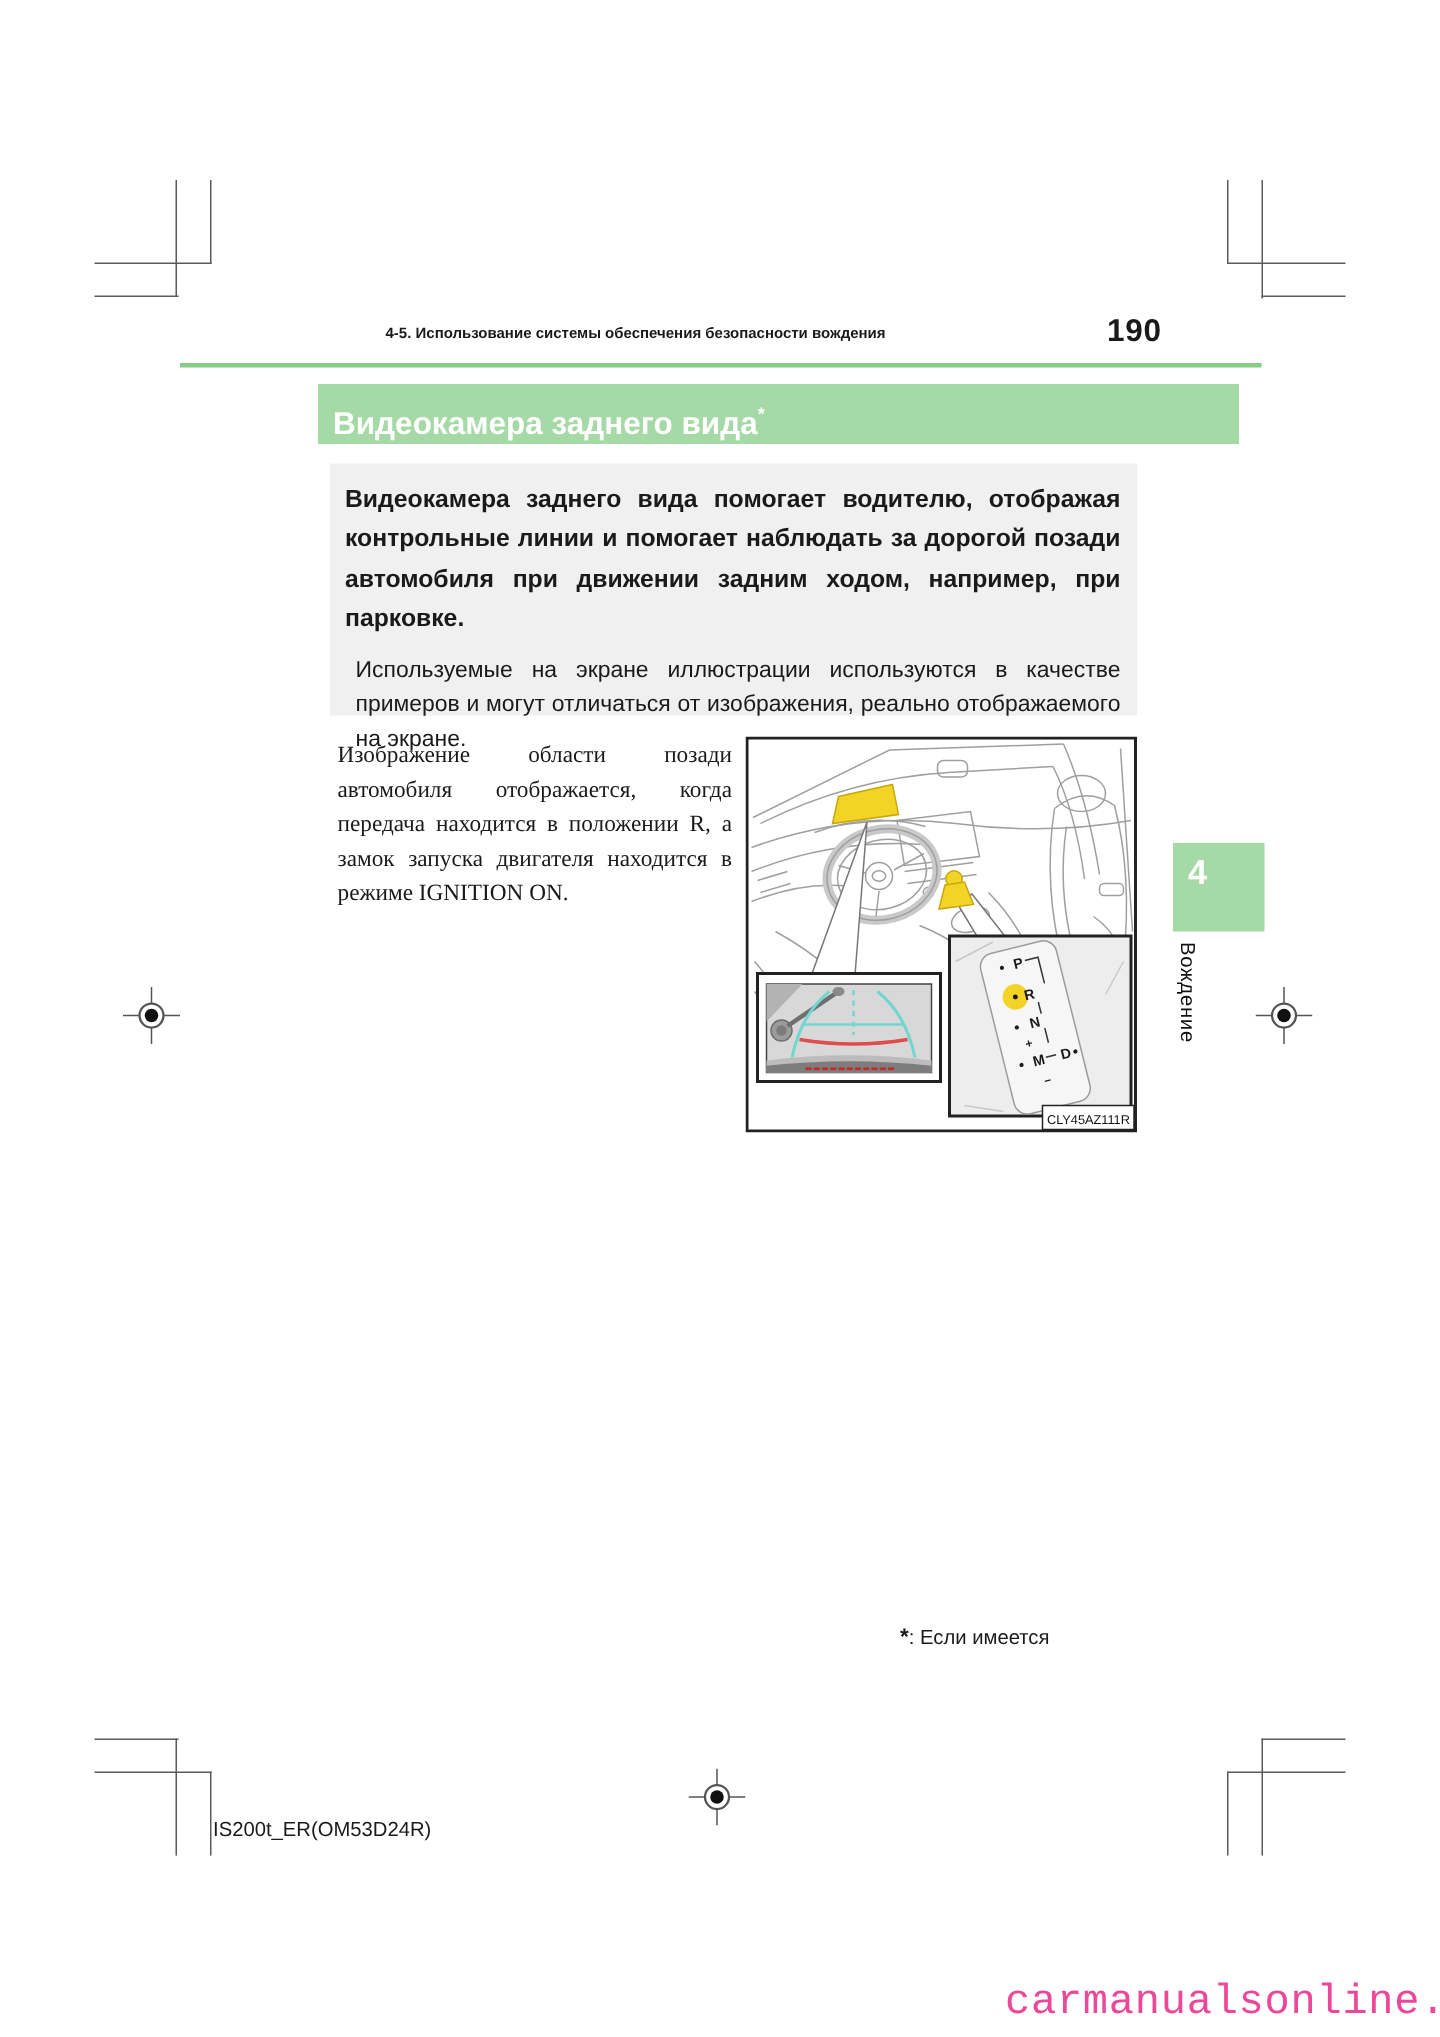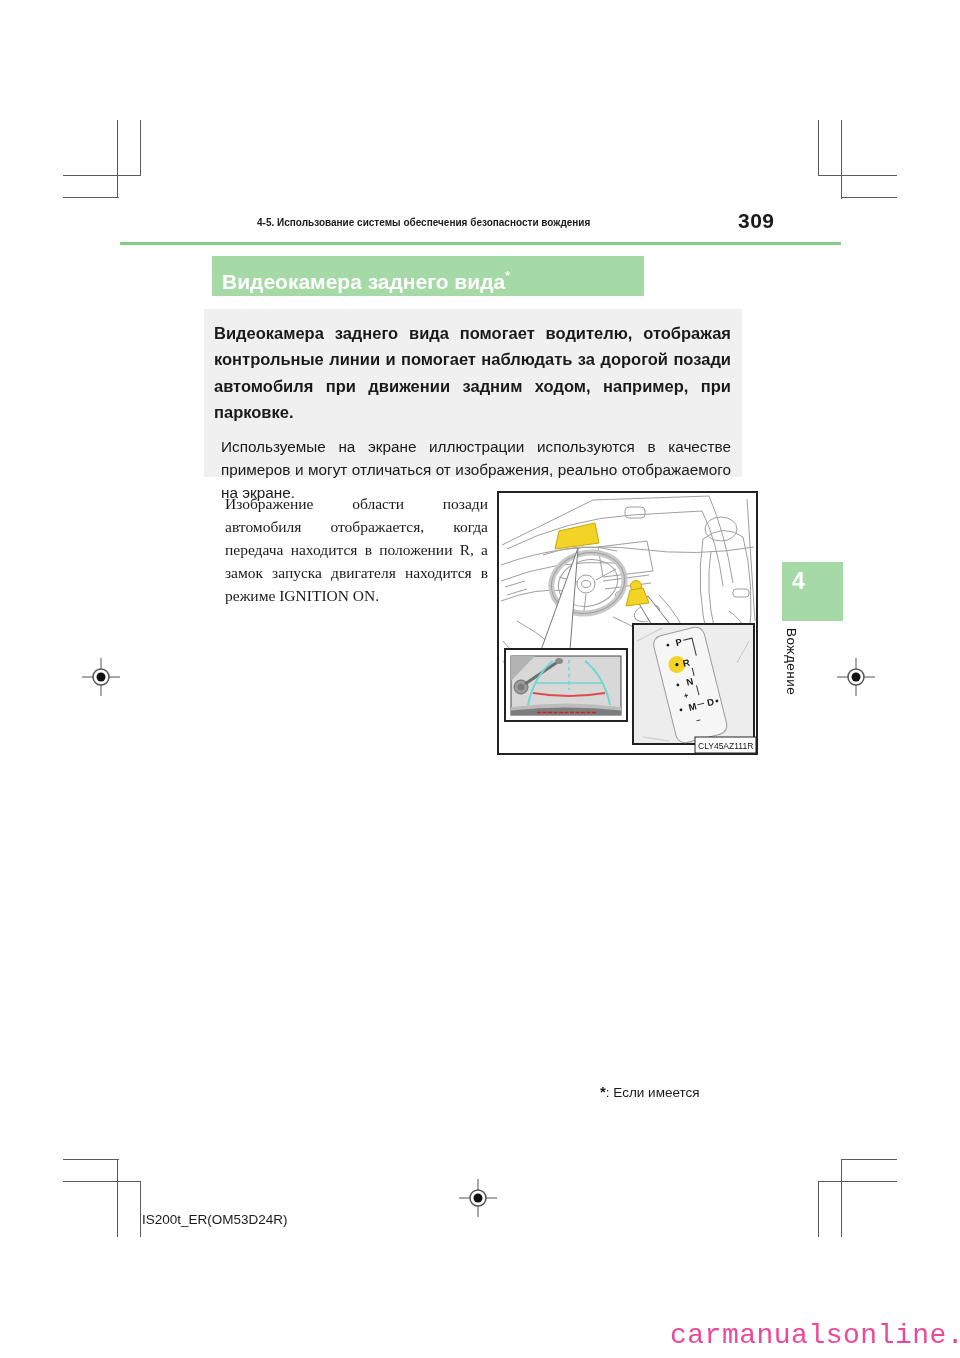--- a/index.html
+++ b/index.html
@@ -10,27 +10,27 @@
   
   .cm{position:absolute;background:#5a5a5a;}
   
   .reg{position:absolute;}
   
   .hdr-section{position:absolute;left:257px;top:217px;font-size:10px;font-weight:bold;white-space:nowrap;}
   .hdr-page{position:absolute;left:738px;top:209px;font-size:21px;font-weight:bold;letter-spacing:.5px;}
   .green-rule{position:absolute;left:120px;top:242px;width:721px;height:3px;background:#86ce86;}
   
   .banner{
-    position:absolute;left:212px;top:256px;width:432px;height:40px;background:#a5d9a5;
+    position:absolute;left:212px;top:256px;width:614px;height:40px;background:#a5d9a5;
     color:#ffffff;font-size:21px;font-weight:bold;line-height:40px;padding-left:10px;box-sizing:border-box;
   }
   .banner sup{font-size:12px;vertical-align:9px;}
   
   .summary{
-    position:absolute;left:204px;top:309px;width:538px;height:168px;background:#f0f0f0;
+    position:absolute;left:220px;top:309px;width:538px;height:168px;background:#f0f0f0;
     box-sizing:border-box;padding:11px 11px 0 10px;
   }
   .summary .lead{margin:0;font-size:16.5px;font-weight:bold;line-height:1.6;text-align:justify;}
   .summary .note{margin:9px 0 16px 0;padding-left:7px;font-size:15.3px;line-height:1.53;text-align:justify;}
   
   .col-left{position:absolute;left:225px;top:492px;width:263px;font-family:Liberation Serif, serif;}
   .col-left .main{margin:0;font-size:15.5px;line-height:23px;text-align:justify;}
   .col-left .sub{margin:12px 0 0 16px;font-size:14.3px;line-height:18.8px;text-align:justify;}
   
   .figure{position:absolute;left:497px;top:491px;width:261px;height:264px;}
@@ -87,21 +87,21 @@
     <circle cx="19" cy="19" r="4.5" fill="#111111"></circle>
   </svg>
   <svg class="reg" style="left:459px;top:1179px;" width="38" height="38">
     <line x1="0" y1="19" x2="38" y2="19" stroke="#555" stroke-width="1"></line>
     <line x1="19" y1="0" x2="19" y2="38" stroke="#555" stroke-width="1"></line>
     <circle cx="19" cy="19" r="8" fill="#ffffff" stroke="#555" stroke-width="1.5"></circle>
     <circle cx="19" cy="19" r="4.5" fill="#111111"></circle>
   </svg>
 
   <div class="hdr-section">4-5. Использование системы обеспечения безопасности вождения</div>
-  <div class="hdr-page">309</div>
+  <div class="hdr-page">190</div>
   <div class="green-rule"></div>
 
   <div class="banner">
     <span>Видеокамера заднего вида</span><sup>*</sup>
   </div>
 
   <div class="summary">
     <p class="lead">Видеокамера заднего вида помогает водителю, отображая контрольные линии и помогает наблюдать за дорогой позади автомобиля при движении задним ходом, например, при парковке.</p>
     <p class="note">Используемые на экране иллюстрации используются в качестве примеров и могут отличаться от изображения, реально отображаемого на экране.</p>
   </div>

